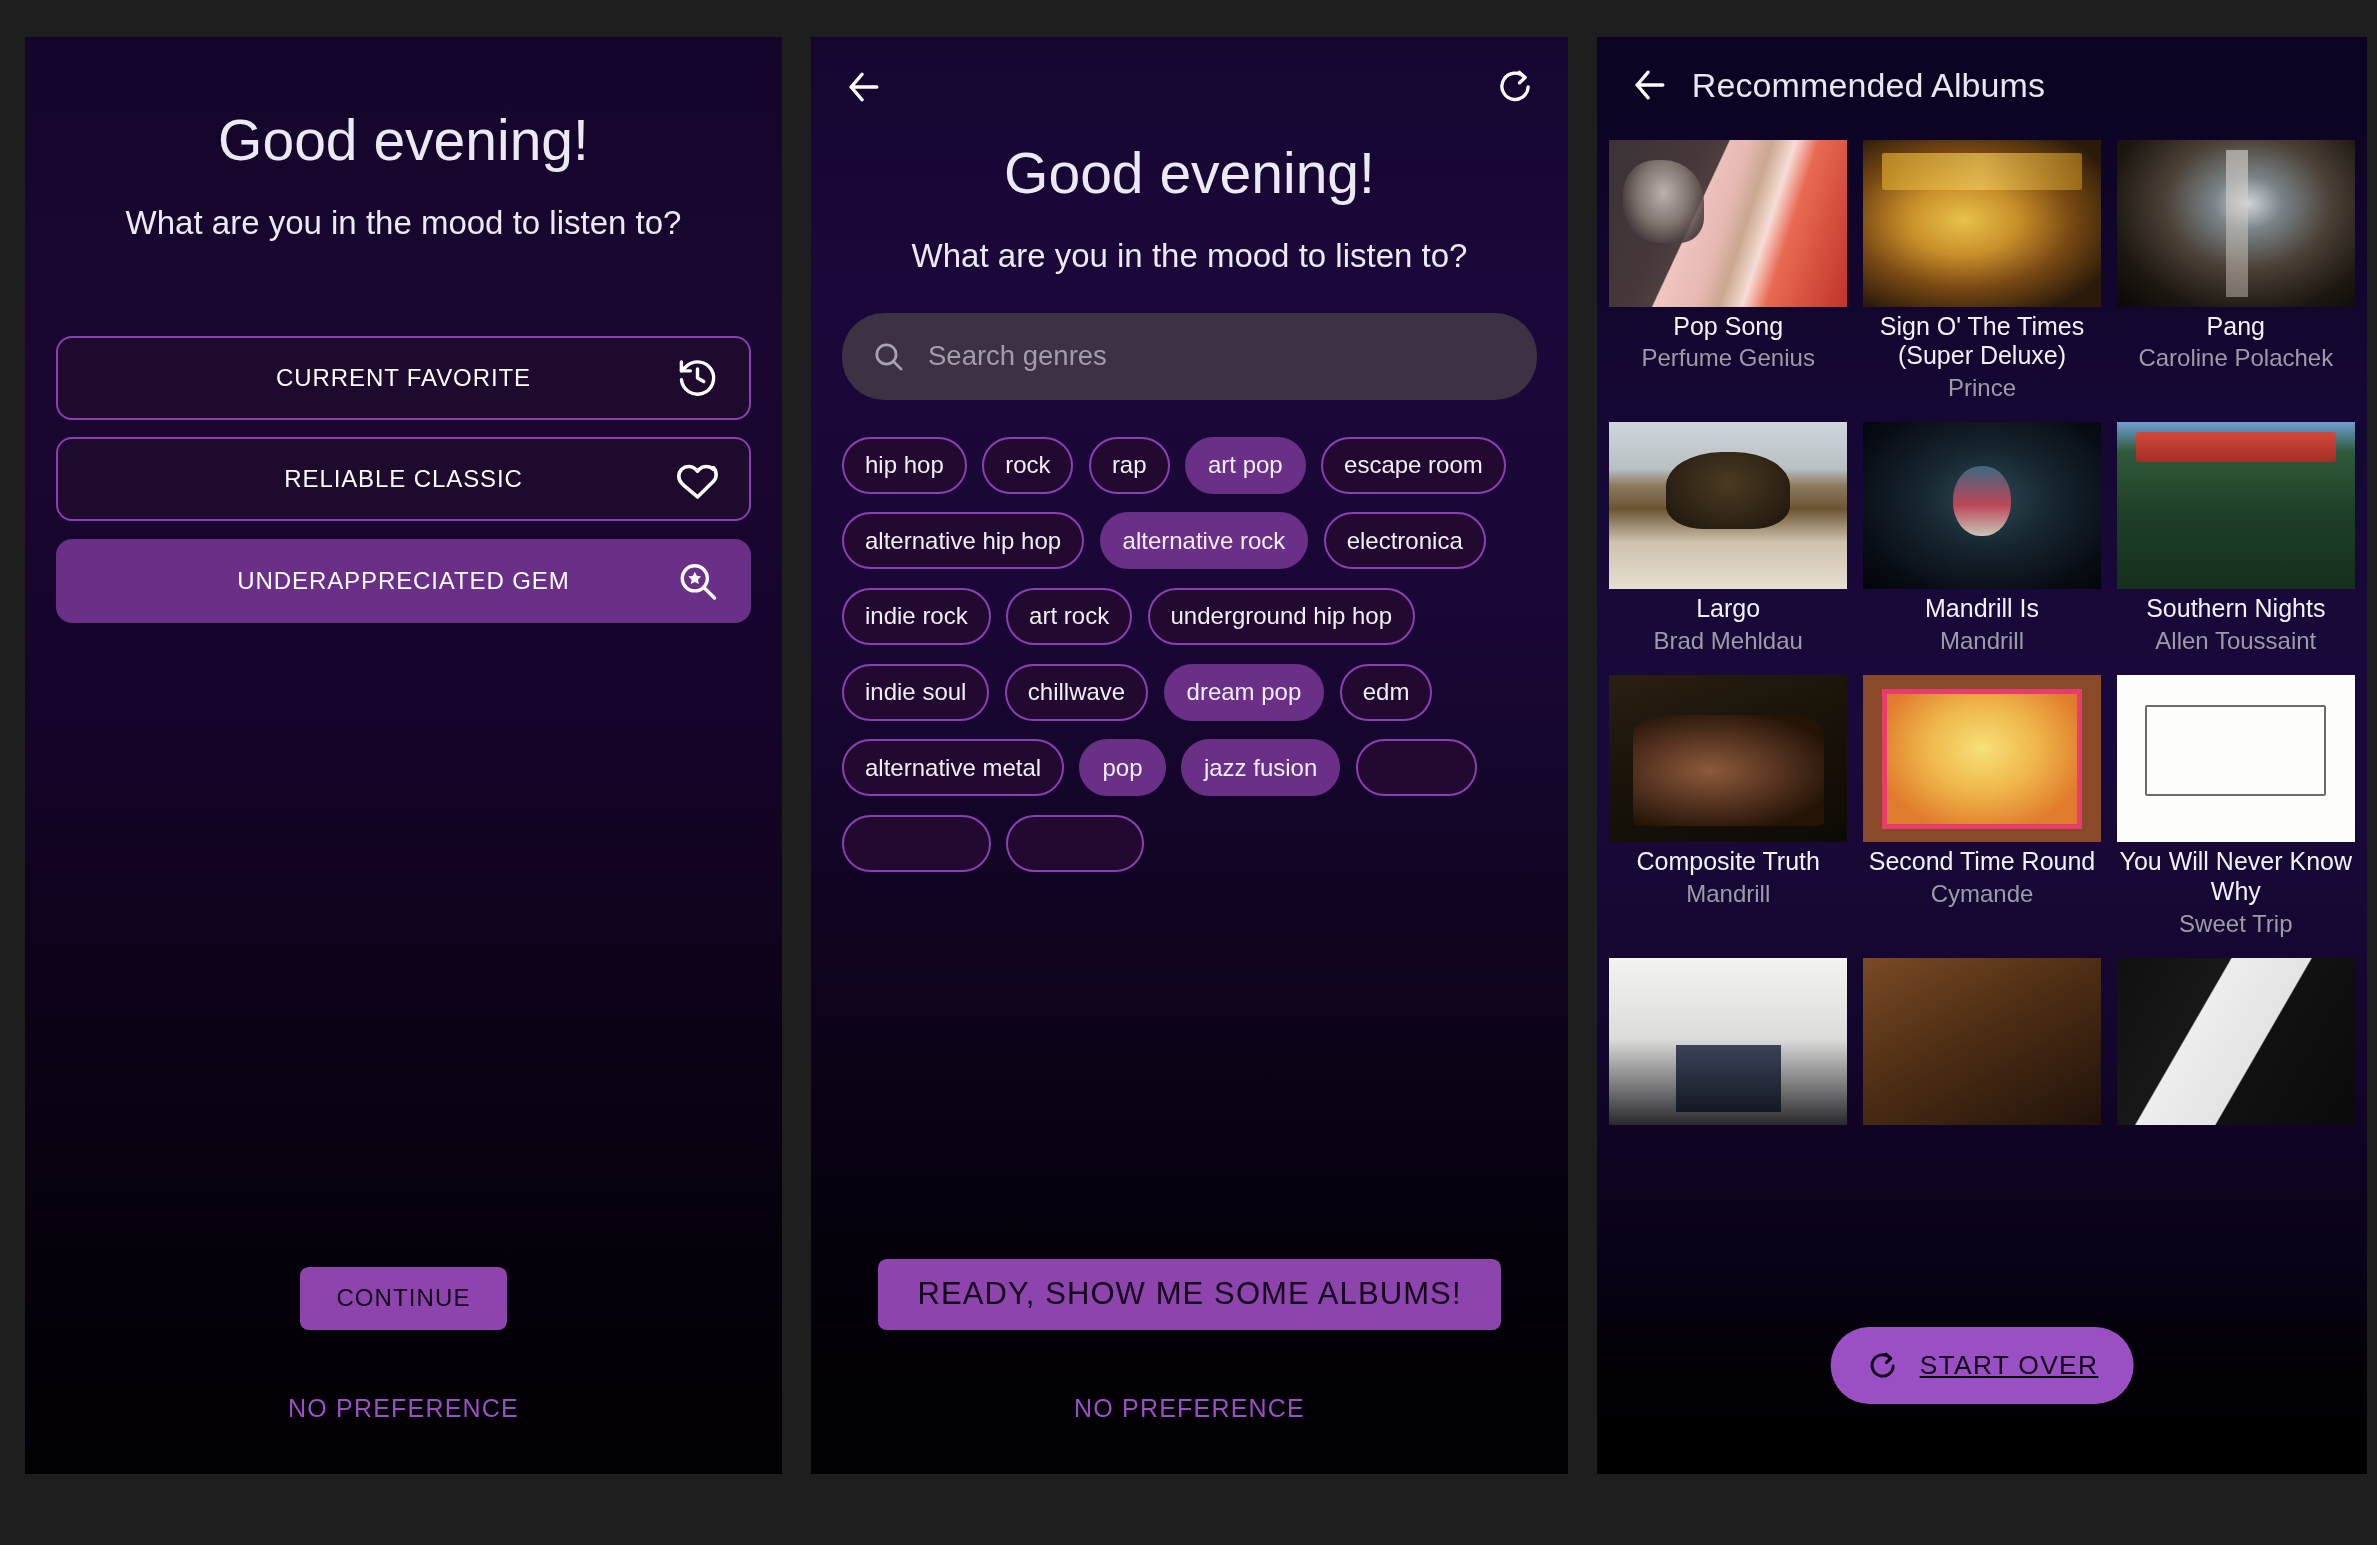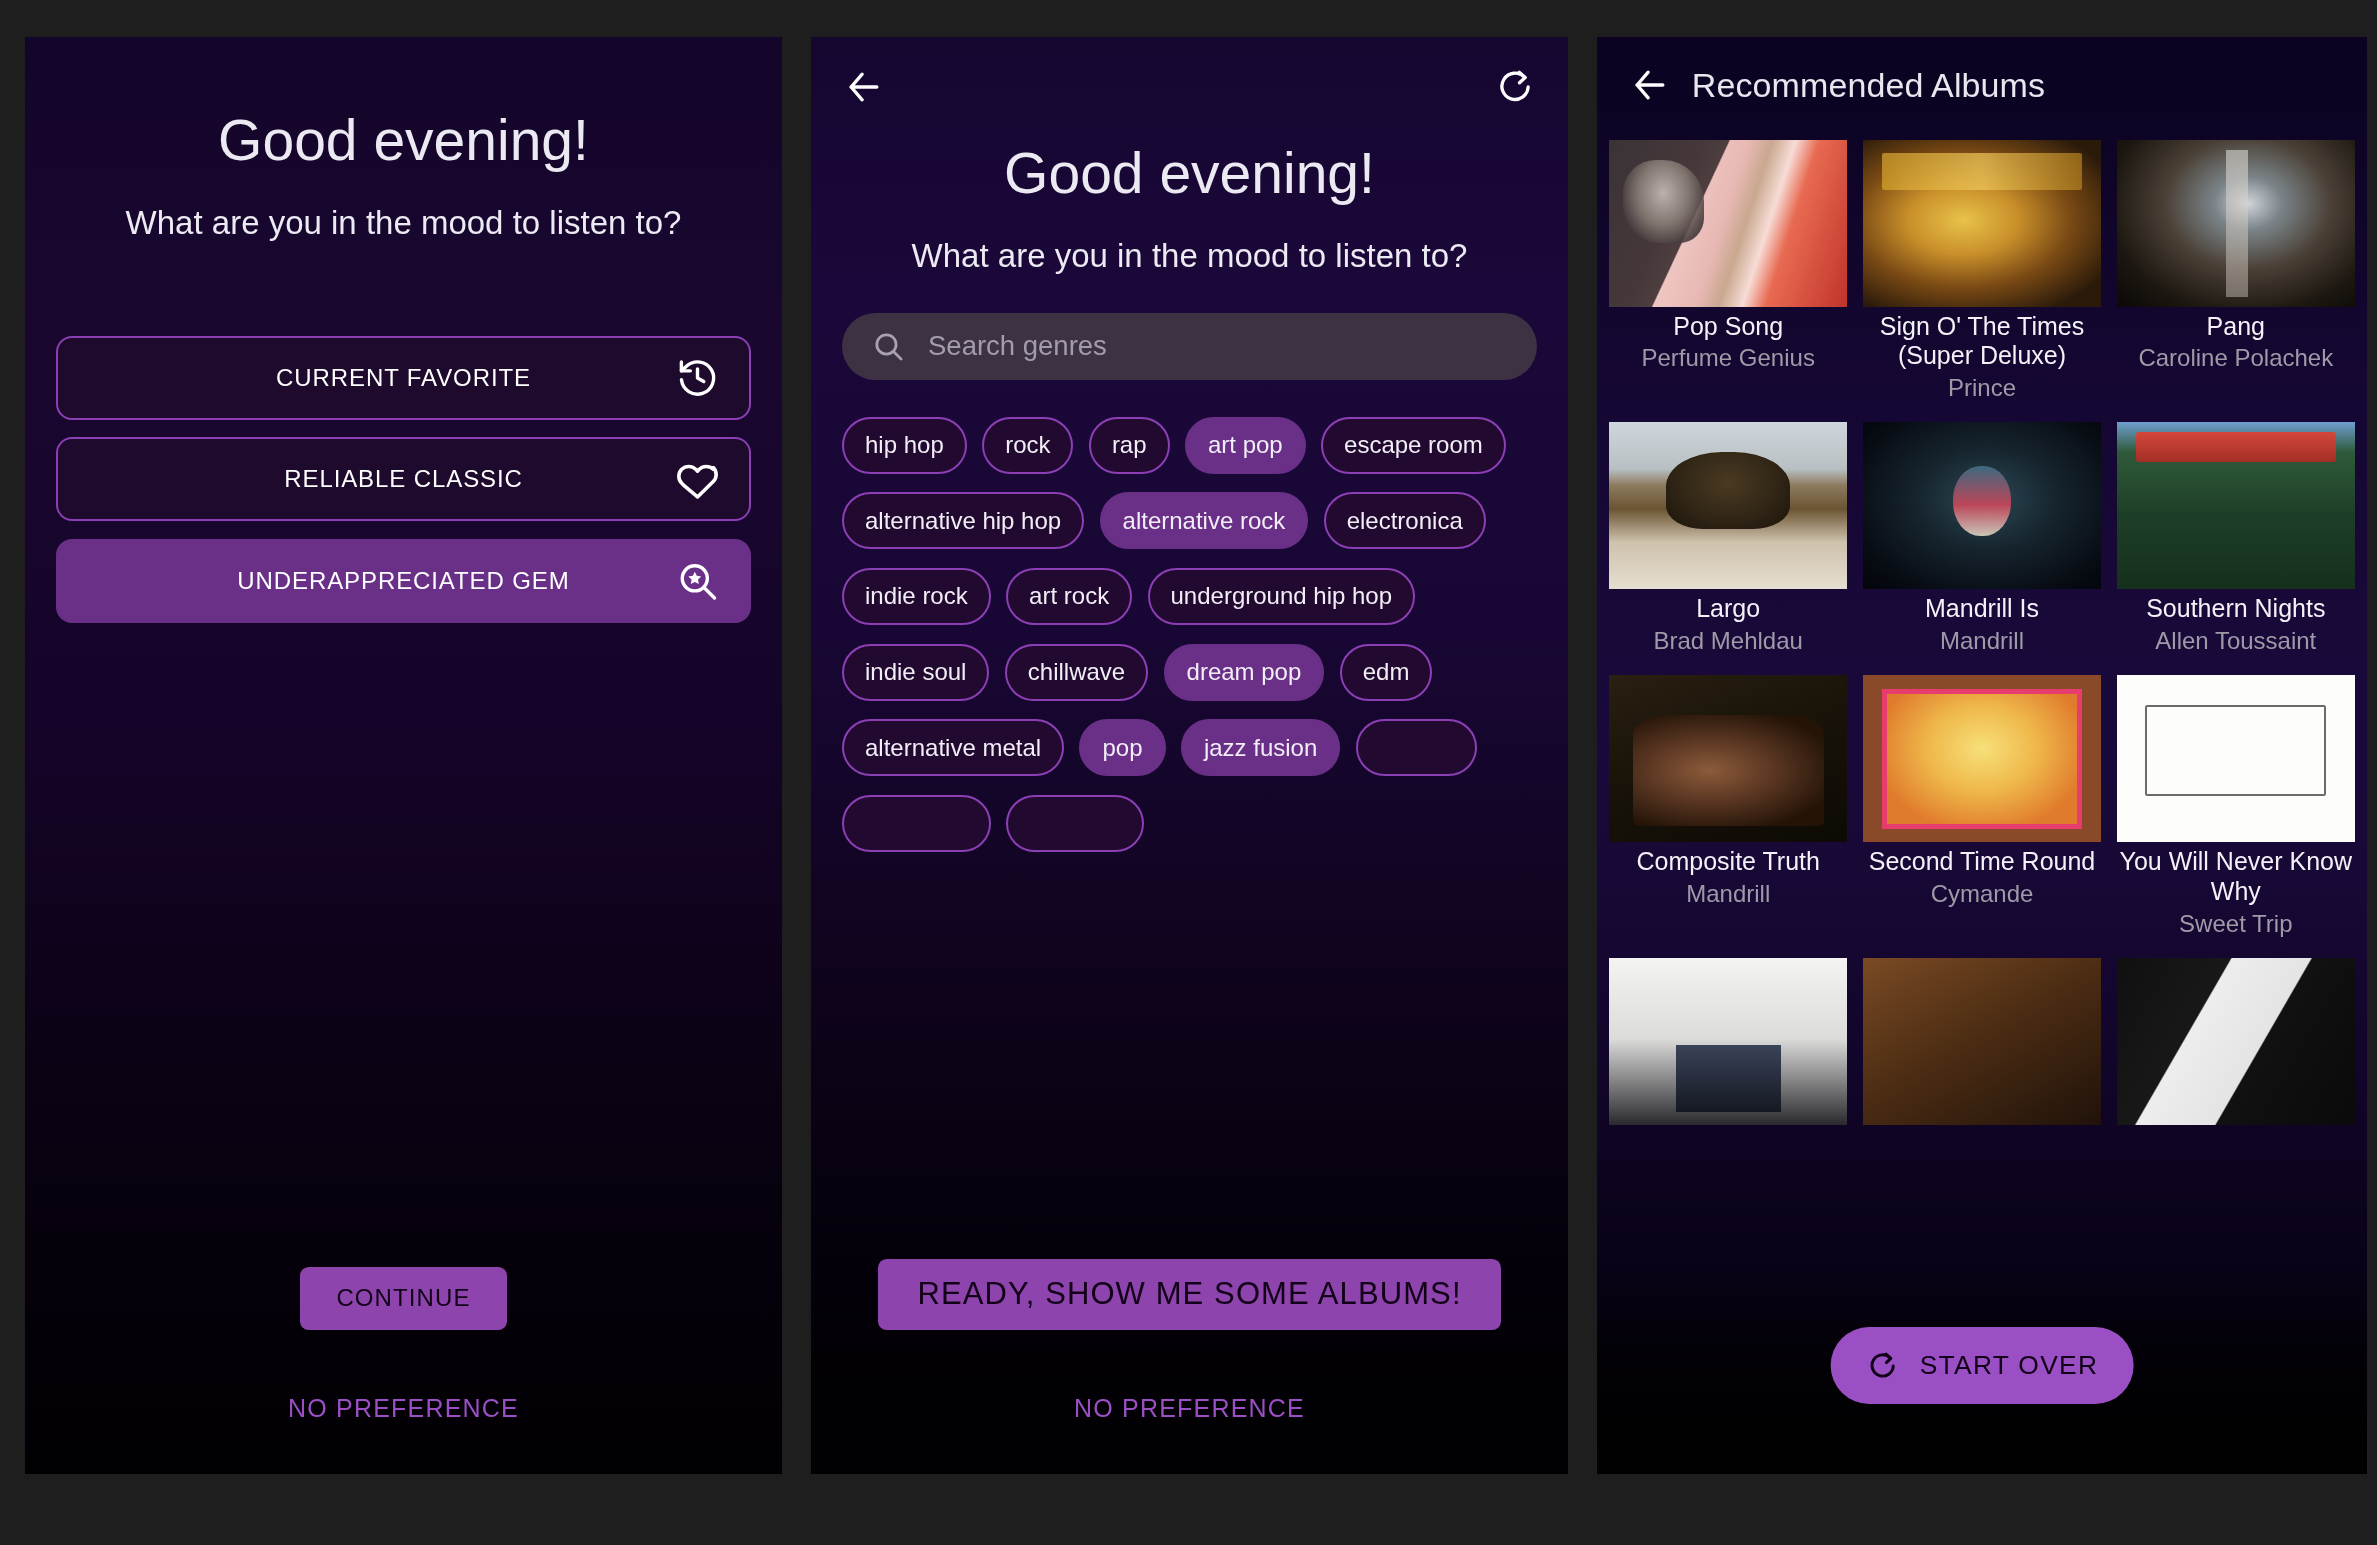--- a/index.html
+++ b/index.html
@@ -151,21 +151,21 @@
   }
   .p2-footer {
     position: absolute;
     left: 0; right: 0;
     bottom: 51px;
   }
 
   
   .search-wrap { padding: 0 31px; margin-top: 36px; }
   .search-bar {
-    height: 67px;
+    height: 87px;
     border-radius: 42px;
     background: #3d3243;
     display: flex;
     align-items: center;
     padding: 0 30px;
     gap: 23px;
     margin-top: 13px;
   }
   .search-icon { color: #a9a2b0; width: 33px; height: 33px; display:flex;align-items:center;justify-content:center;}
   .search-placeholder {
@@ -251,20 +251,21 @@
     bottom: 70px;
     transform: translateX(-50%);
     background: #9b4fc4;
     border-radius: 47px;
     height: 77px;
     display: flex;
     align-items: center;
     gap: 20px;
     padding: 0 35px;
     z-index: 5;
+    text-decoration: underline;
   }
   .start-over .lbl {
     color: #120018;
     font-size: 26.4px;
     letter-spacing: 1.3px;
   }
   .start-over .ic { width: 34px; height: 34px; color: #12001a; display:flex;align-items:center;justify-content:center;}
 
   
   .art-popsong { background:

